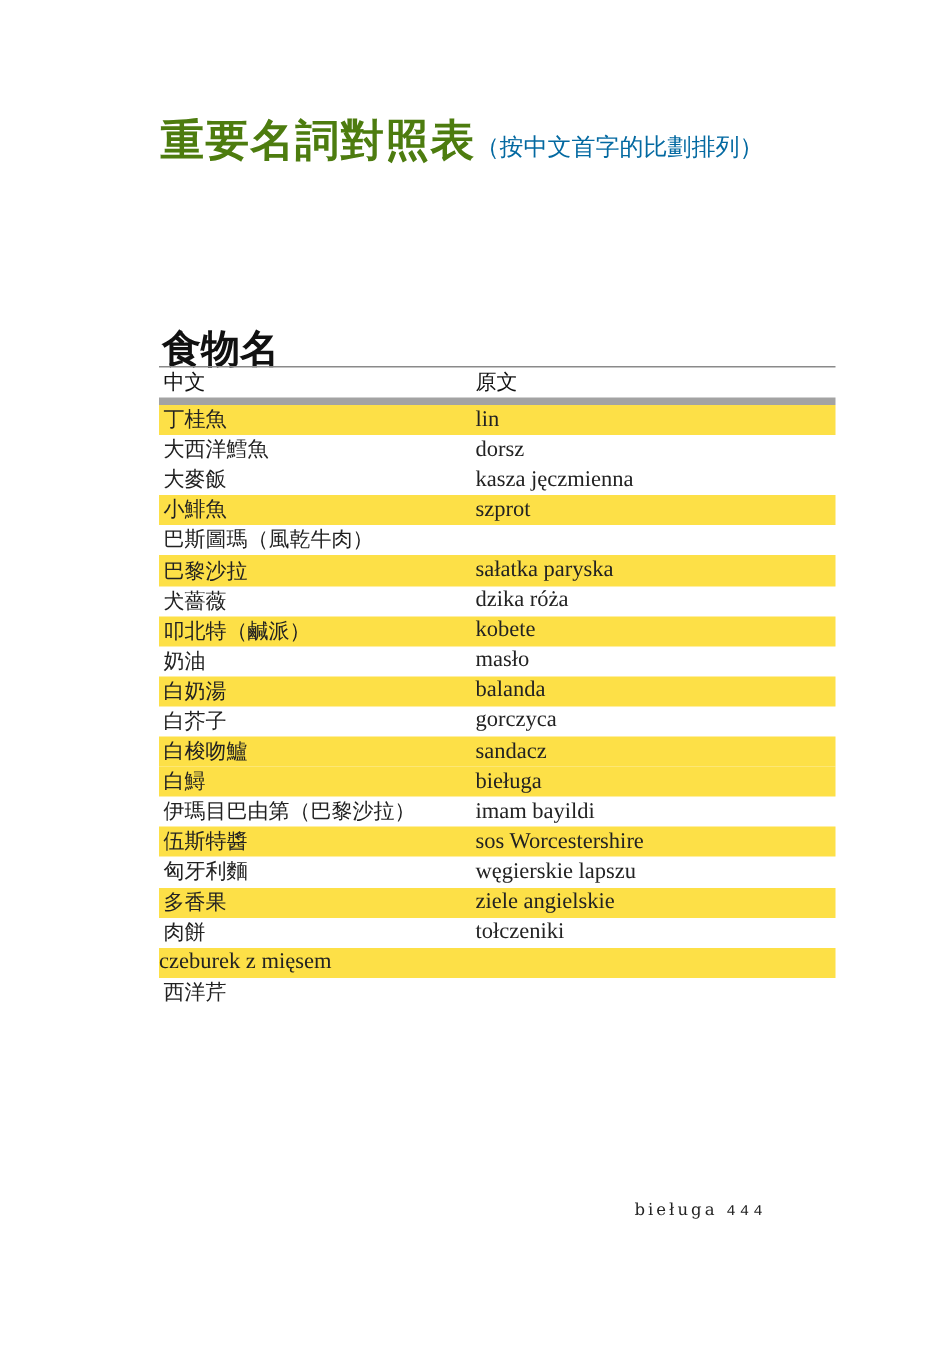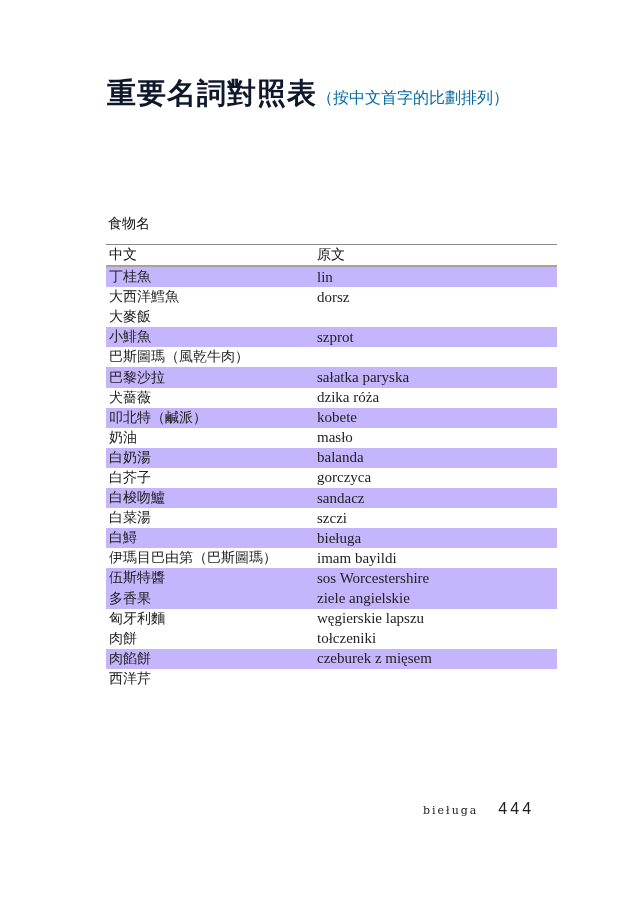--- a/index.html
+++ b/index.html
@@ -1,32 +1,32 @@
 <!DOCTYPE html>
 <html><head>
 <meta charset="utf-8">
 <style>
   html, body { margin: 0; padding: 0; background: #ffffff; }
   body { width: 634px; height: 900px; position: relative; overflow: hidden;
          font-family: "DejaVu Serif", "Liberation Serif", serif; color: #222; }
   .title { position: absolute; left: 107px; top: 74px; white-space: nowrap; }
-  .title .main { font-family: "DejaVu Serif", serif; font-weight: bold; font-size: 29px; color: #0f172a; letter-spacing: 1px; }
+  .title .main { font-family: "DejaVu Serif", serif; font-weight: bold; font-size: 29px; color: #4d7c0f; letter-spacing: 1px; }
   .title .sub { font-size: 16px; color: #0369a1; }
-  .section { position: absolute; left: 108px; top: 215px; font-size: 14px; font-weight: normal; color: #111; }
+  .section { position: absolute; left: 108px; top: 215px; font-size: 26px; font-weight: bold; color: #111; }
   .table { position: absolute; left: 106px; top: 244px; width: 451px; }
   .rule-top { height: 1px; background: #8a8a8a; }
   .hdr { display: flex; height: 20px; align-items: center; font-size: 14px; color: #111;
-         border-bottom: 2px solid #a3a3a3; }
+         border-bottom: 5px solid #a3a3a3; }
   .row { display: flex; height: 20.1px; align-items: center; font-size: 14px; color: #222; }
-  .row.shade { background: #c4b5fd; }
+  .row.shade { background: #fde047; }
   .c1 { width: 208px; padding-left: 3px; white-space: nowrap; font-family: "DejaVu Serif", serif; font-size: 14px; }
   .c2 { flex: 1; white-space: nowrap; font-family: "Liberation Serif", serif; font-size: 15px; }
   .hdr .c2 { font-family: "DejaVu Serif", serif; font-size: 14px; }
   .footer { position: absolute; left: 423px; top: 800px; font-size: 11px; letter-spacing: 2px; color: #222; white-space: nowrap; }
-  .footer .pg { margin-left: 20px; font-family: Liberation Sans, sans-serif; font-size: 16px; letter-spacing: 3px; }
+  .footer .pg { margin-left: 6px; font-family: Liberation Mono, monospace; font-size: 10px; letter-spacing: 3px; }
 </style>
 </head>
 <body>
 
 <div class="title">
   <span class="main">重要名詞對照表</span><span class="sub">（按中文首字的比劃排列）</span>
 </div>
 
 <div class="section">食物名</div>
 
@@ -40,20 +40,21 @@
       <div class="row shade">
         <div class="c1">丁桂魚</div>
         <div class="c2">lin</div>
       </div>
       <div class="row">
         <div class="c1">大西洋鱈魚</div>
         <div class="c2">dorsz</div>
       </div>
       <div class="row">
         <div class="c1">大麥飯</div>
+        <div class="c2">kasza jęczmienna</div>
       </div>
       <div class="row shade">
         <div class="c1">小鯡魚</div>
         <div class="c2">szprot</div>
       </div>
       <div class="row">
         <div class="c1">巴斯圖瑪（風乾牛肉）</div>
       </div>
       <div class="row shade">
         <div class="c1">巴黎沙拉</div>
@@ -76,50 +77,45 @@
         <div class="c2">balanda</div>
       </div>
       <div class="row">
         <div class="c1">白芥子</div>
         <div class="c2">gorczyca</div>
       </div>
       <div class="row shade">
         <div class="c1">白梭吻鱸</div>
         <div class="c2">sandacz</div>
       </div>
-      <div class="row">
-        <div class="c1">白菜湯</div>
-        <div class="c2">szczi</div>
-      </div>
       <div class="row shade">
         <div class="c1">白鱘</div>
         <div class="c2">bieługa</div>
       </div>
       <div class="row">
-        <div class="c1">伊瑪目巴由第（巴斯圖瑪）</div>
+        <div class="c1">伊瑪目巴由第（巴黎沙拉）</div>
         <div class="c2">imam bayildi</div>
       </div>
       <div class="row shade">
         <div class="c1">伍斯特醬</div>
         <div class="c2">sos Worcestershire</div>
       </div>
+      <div class="row">
+        <div class="c1">匈牙利麵</div>
+        <div class="c2">węgierskie lapszu</div>
+      </div>
       <div class="row shade">
         <div class="c1">多香果</div>
         <div class="c2">ziele angielskie</div>
-      </div>
-      <div class="row">
-        <div class="c1">匈牙利麵</div>
-        <div class="c2">węgierskie lapszu</div>
       </div>
       <div class="row">
         <div class="c1">肉餅</div>
         <div class="c2">tołczeniki</div>
       </div>
       <div class="row shade">
-        <div class="c1">肉餡餅</div>
         <div class="c2">czeburek z mięsem</div>
       </div>
       <div class="row">
         <div class="c1">西洋芹</div>
       </div>
     </div>
 </div>
 
 <div class="footer">
   <span>bieługa</span><span class="pg">444</span>

